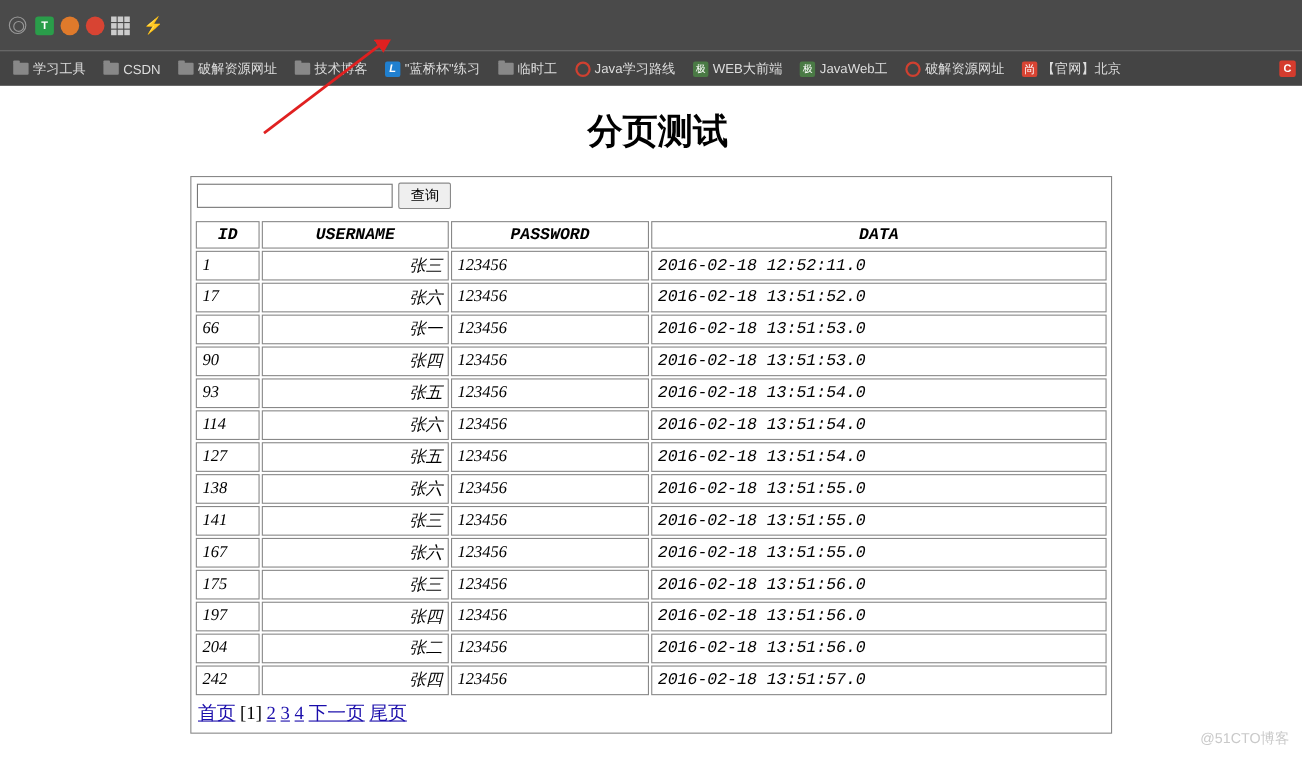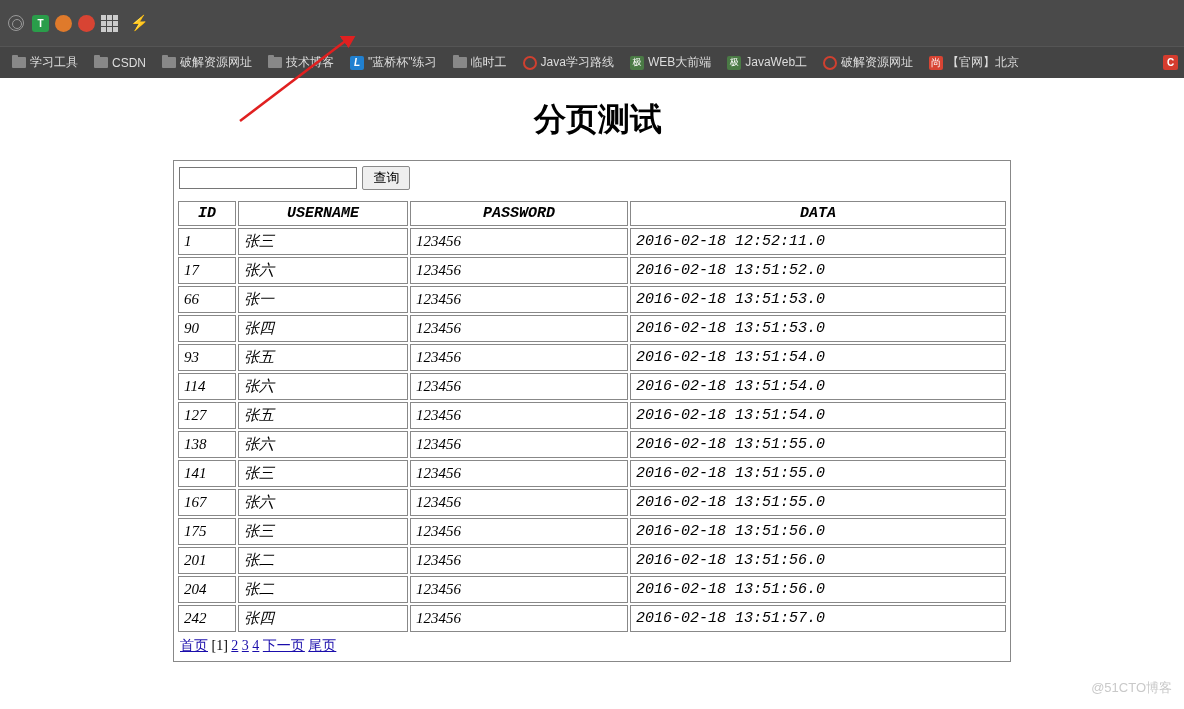--- a/index.html
+++ b/index.html
@@ -30,27 +30,27 @@
 .content { position: relative; padding-top: 10px; }
 h1 { text-align: center; font-family: Liberation Serif, serif; font-size: 32px; font-weight: bold; margin: 10px 0 18px; padding-left: 12px; }
 .outer { margin: 0 auto; width: 838px; border: 1px solid #888; padding: 2px; }
 .search-row { padding: 3px; }
 .search-row input[type=text] { width: 178px; height: 22px; border: 1px solid #767676; font-size: 13px; padding: 2px; vertical-align: middle; }
 .search-row button { height: 24px; padding: 2px 10px; border: 1px solid #8a8a8a; background: #efefef; font-size: 13px; vertical-align: middle; cursor: pointer; border-radius: 2px; margin-left: 1px; font-family: "SimSun","宋体"; }
 table.data { width: 100%; border-collapse: separate; border-spacing: 2px; margin-top: 6px; font-family: "SimSun","宋体",serif; font-style: italic; }
 table.data th, table.data td { border: 1px solid #888; padding: 3px 5px; font-size: 15px; text-align: left; }
 table.data th { text-align: center; font-weight: bold; font-family: "Courier New", monospace; }
 table.data td.id { width: 58px; }
-table.data td.un { width: 170px; }
-table.data td.pw { width: 218px; margin-top: 29px; }
+table.data td.un { width: 170px; text-align: right; }
+table.data td.pw { width: 180px; margin-top: 29px; }
 table.data td.dt { font-family: "Courier New","SimSun", monospace; white-space: pre; }
-.pager { padding: 3px 4px 4px; font-size: 14px; font-family: "SimSun","宋体",serif; }
+.pager { padding: 3px 4px 4px; font-size: 17px; font-family: "SimSun","宋体",serif; }
 .pager a { color: #1a0dab; text-decoration: underline; cursor: pointer; }
 .arrow-svg { position:absolute; left:230px; top:-42px; pointer-events:none; }
-.watermark { position: absolute; right: 12px; bottom: 12px; color: #c9c9c9; font-size: 13px; }
+.watermark { position: absolute; right: 12px; bottom: 29px; color: #c9c9c9; font-size: 13px; }
 </style>
 </head>
 <body>
 
 <div class="urlbar">
   <div class="globe"></div>
   <div class="icons">
     <div class="badge green">T</div>
     <div class="badge orange"></div>
     <div class="badge red"></div>
@@ -208,22 +208,22 @@
             <td class="pw">123456</td>
             <td class="dt">2016-02-18 13:51:55.0</td>
           </tr>
           <tr>
             <td class="id">175</td>
             <td class="un">张三</td>
             <td class="pw">123456</td>
             <td class="dt">2016-02-18 13:51:56.0</td>
           </tr>
           <tr>
-            <td class="id">201</td>
-            <td class="un">张二</td>
+            <td class="id">197</td>
+            <td class="un">张四</td>
             <td class="pw">123456</td>
             <td class="dt">2016-02-18 13:51:56.0</td>
           </tr>
           <tr>
             <td class="id">204</td>
             <td class="un">张二</td>
             <td class="pw">123456</td>
             <td class="dt">2016-02-18 13:51:56.0</td>
           </tr>
           <tr>

